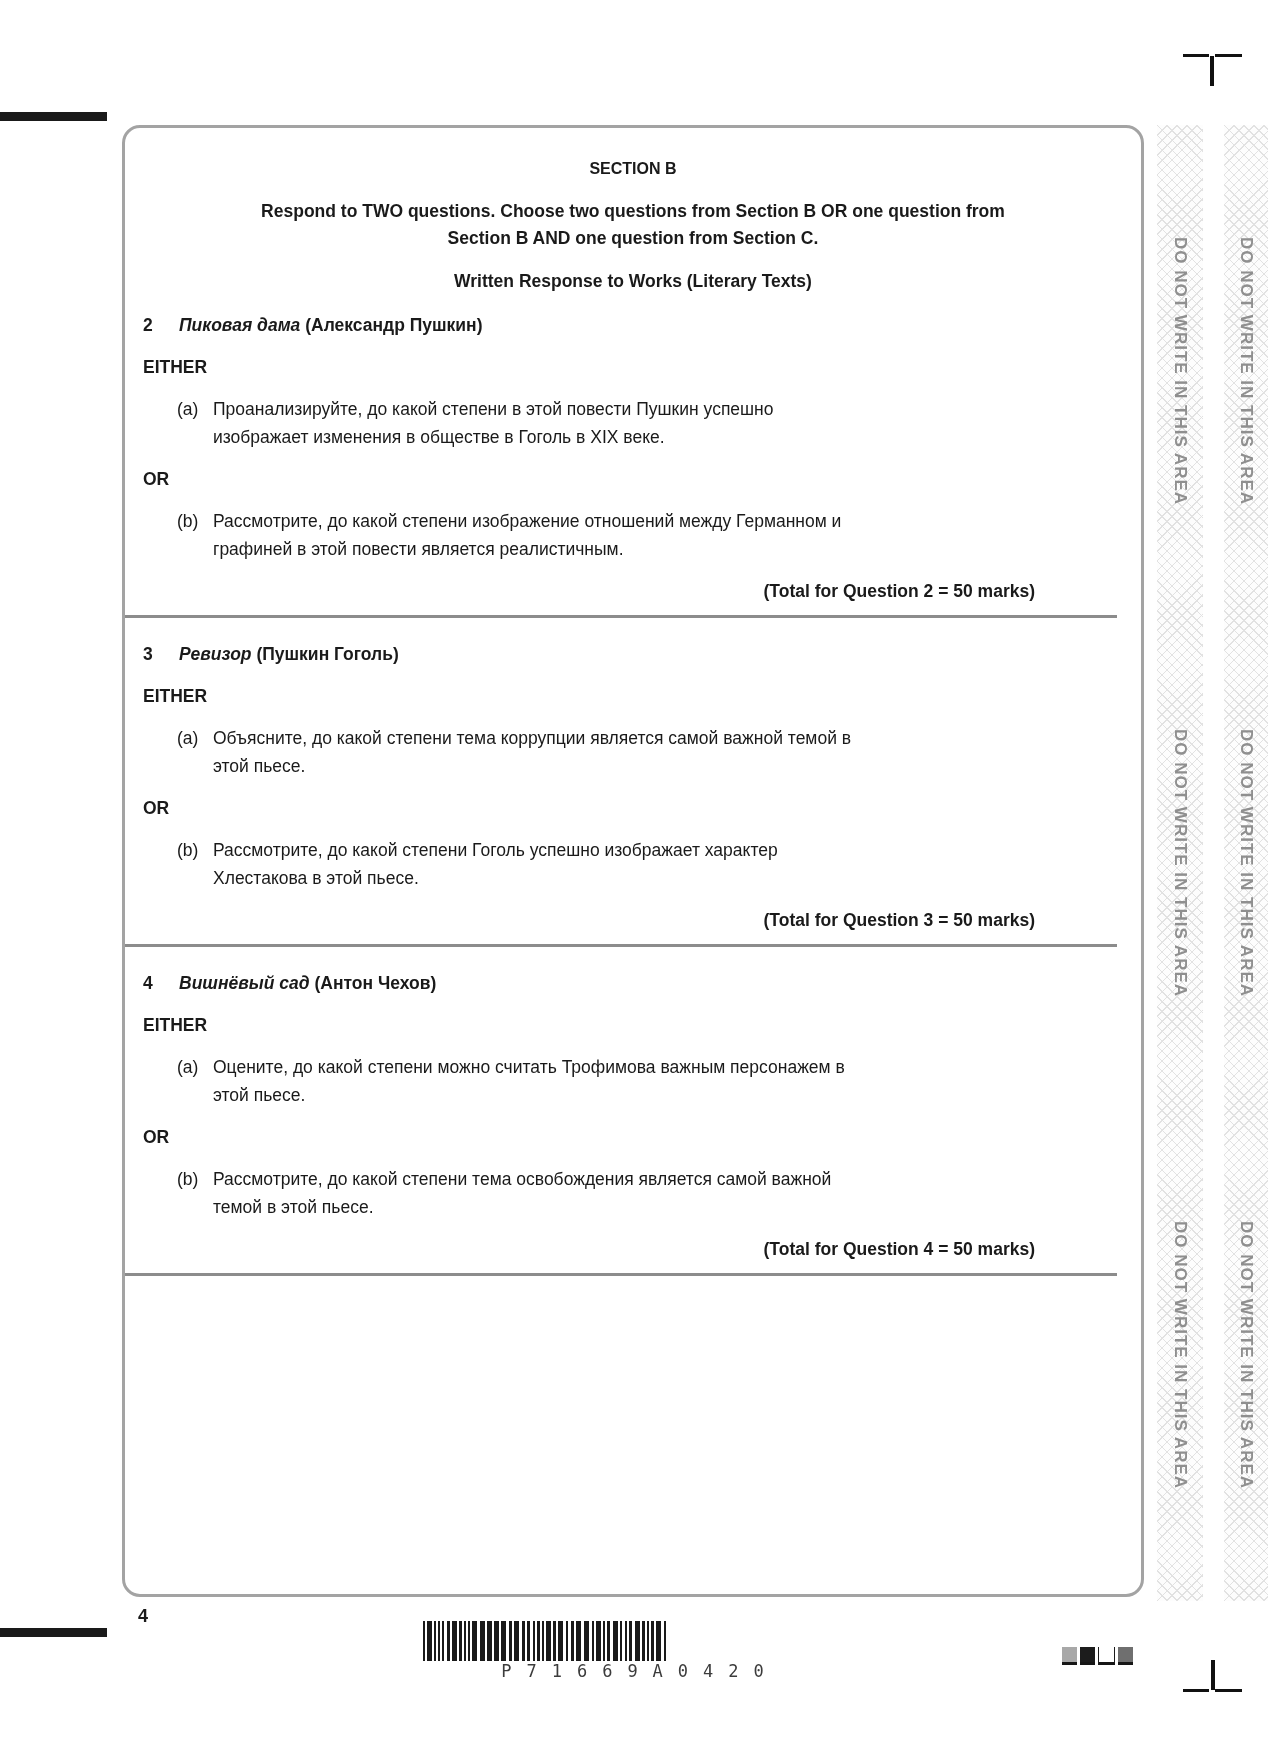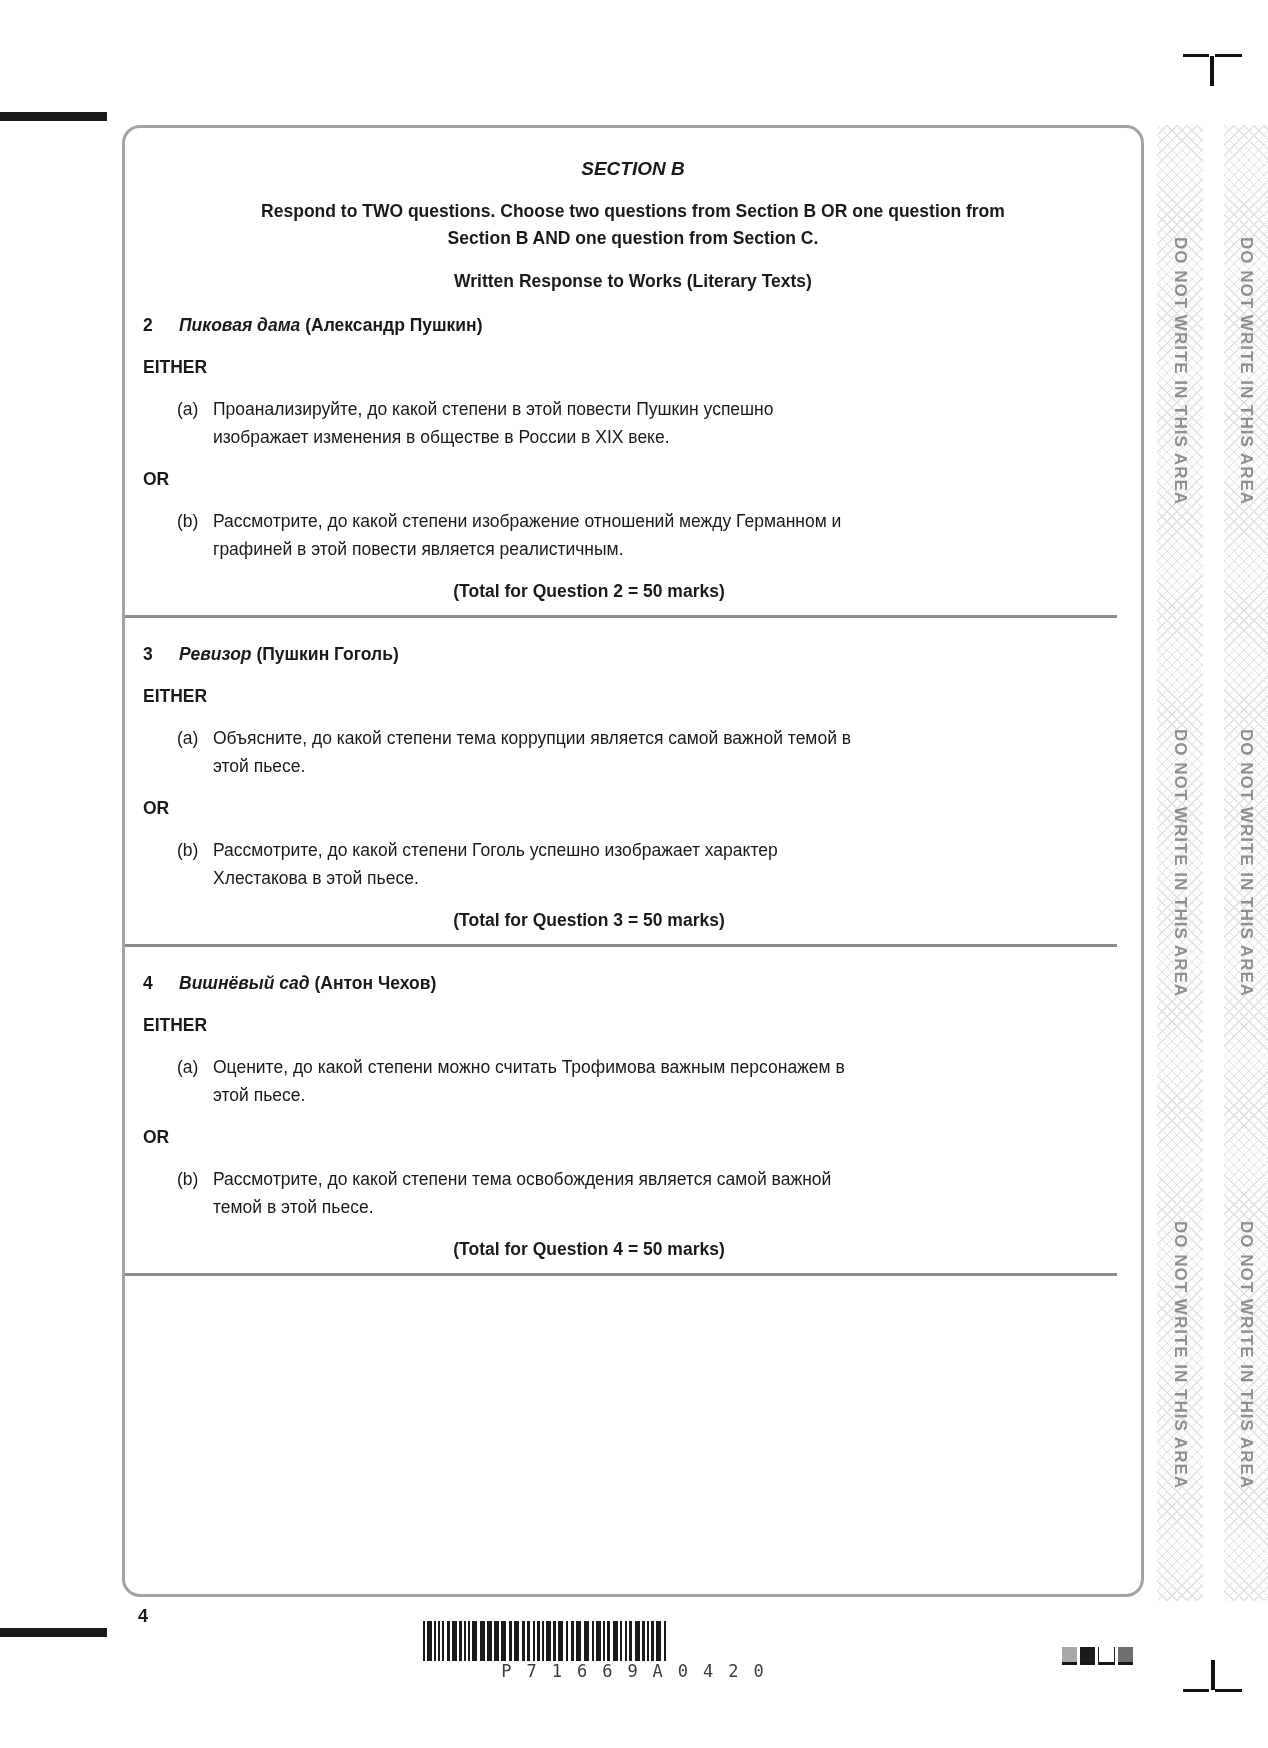--- a/index.html
+++ b/index.html
@@ -12,31 +12,31 @@
   
   .content-box {
     position:absolute; left:122px; top:125px; width:1022px; height:1472px;
     border:3px solid #a3a3a3; border-radius:18px; box-sizing:border-box;
     padding:27px 18px 0 18px; background:#ffffff;
   }
   .hdr {
     text-align:center; font-weight:bold; white-space:pre-line;
     font-size:17.5px; line-height:27px; margin:0 0 16px 0;
   }
-  .hdr.section-title { font-size:19px;font-style:italic; }
+  .hdr.section-title { font-size:16px; }
   .q-title-row { display:flex; font-weight:bold; font-size:17.5px; line-height:28px; margin:0 0 14px 0; }
   .q-num { width:36px; flex:none; }
   .q-title-name { font-style:italic; }
   .q-title-author { font-style:normal; }
   .choice-label { font-weight:bold; font-size:17.5px; line-height:28px; margin:0 0 14px 0; }
   .option-row { display:flex; font-size:17.5px; line-height:28px; margin:0 0 14px 0; padding-left:34px; }
   .option-letter { width:36px; flex:none; }
   .option-text { white-space:pre-line; max-width:810px; }
   .total-line {
-    text-align:center; font-weight:bold; font-size:17.5px; line-height:28px;
+    text-align:right; font-weight:bold; font-size:17.5px; line-height:28px;
     padding-right:88px; margin:6px 0 0 0;
   }
   hr.sep {
     border:none; border-top:3px solid #8c8c8c; height:0;
     margin:10px 6px 22px -18px;
   }
 
   
   .band {
     position:absolute; top:125px; height:1476px;
@@ -117,21 +117,21 @@
   <div>
     <div class="q-title-row">
       <span class="q-num">2</span>
       <span><span class="q-title-name">Пиковая дама</span>
       <span class="q-title-author">(Александр Пушкин)</span></span>
     </div>
     <div class="choice-label">EITHER</div>
     <div class="option-row">
       <span class="option-letter">(a)</span>
       <span class="option-text">Проанализируйте, до какой степени в этой повести Пушкин успешно
-изображает изменения в обществе в России в XIX веке.</span>
+изображает изменения в обществе в Гоголь в XIX веке.</span>
     </div>
     <div class="choice-label">OR</div>
     <div class="option-row">
       <span class="option-letter">(b)</span>
       <span class="option-text">Рассмотрите, до какой степени изображение отношений между Германном и
 графиней в этой повести является реалистичным.</span>
     </div>
     <div class="total-line">(Total for Question 2 = 50 marks)</div>
     <hr class="sep">
   </div>

